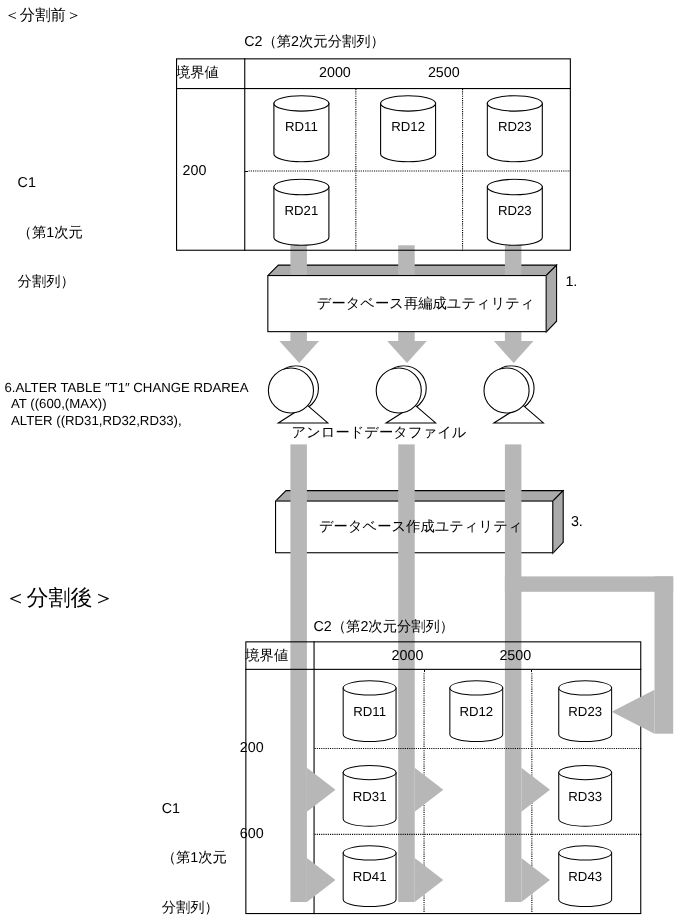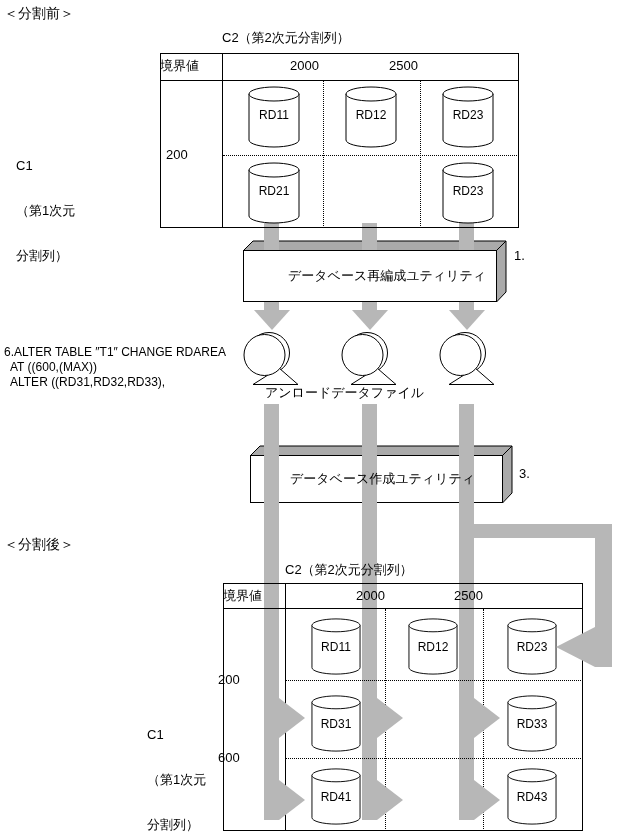--- a/index.html
+++ b/index.html
@@ -33,21 +33,21 @@
   .cyl .lbl{position:absolute;left:0;right:0;top:22px;text-align:center;font-size:12px;z-index:6;}
   .tape{z-index:3;}
   .sqlline{font-size:12px;line-height:15px;white-space:pre;z-index:6;}
 </style>
 </head>
 <body>
 
 <div id="stage">
 
   <div class="abs txt" style="left:4px;top:6px;font-size:14px;">＜分割前＞</div>
-  <div class="abs txt" style="left:4px;top:537px;font-size:14px;">＜分割後＞</div>
+  <div class="abs txt" style="left:4px;top:537px;font-size:20px;">＜分割後＞</div>
 
   <div class="abs band" style="left:264px;top:223px;width:15px;height:87px;"></div>
   <div class="abs band" style="left:362px;top:223px;width:15px;height:87px;"></div>
   <div class="abs band" style="left:459px;top:223px;width:15px;height:87px;"></div>
   <div class="abs tri-down" style="left:254px;top:310px;"></div>
   <div class="abs tri-down" style="left:352px;top:310px;"></div>
   <div class="abs tri-down" style="left:449px;top:310px;"></div>
 
   <div class="abs band" style="left:264px;top:404px;width:15px;height:416px;"></div>
   <div class="abs band" style="left:362px;top:404px;width:15px;height:416px;"></div>

